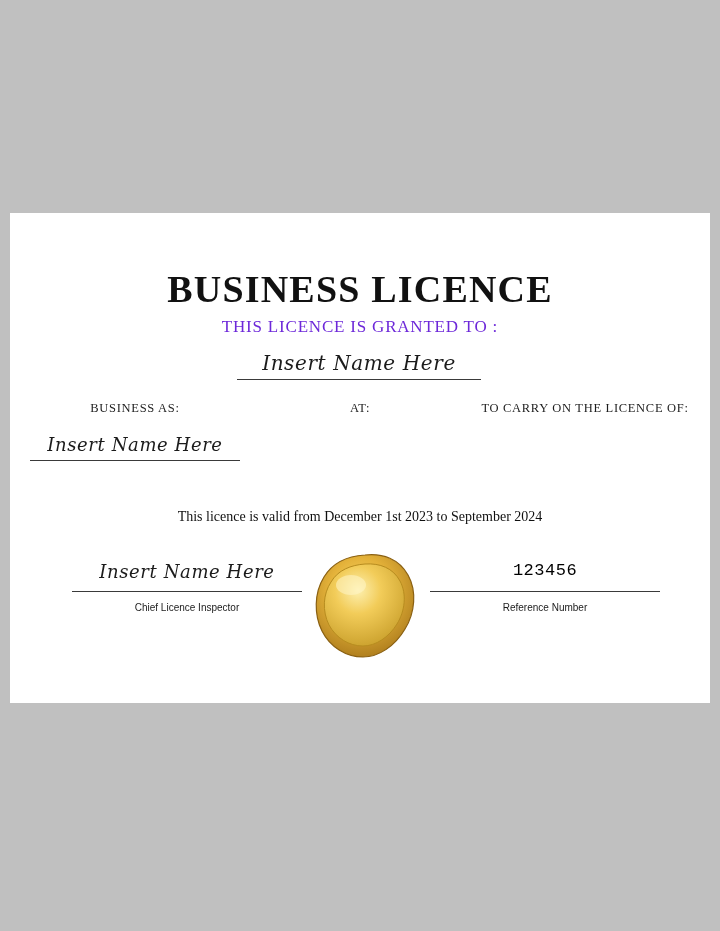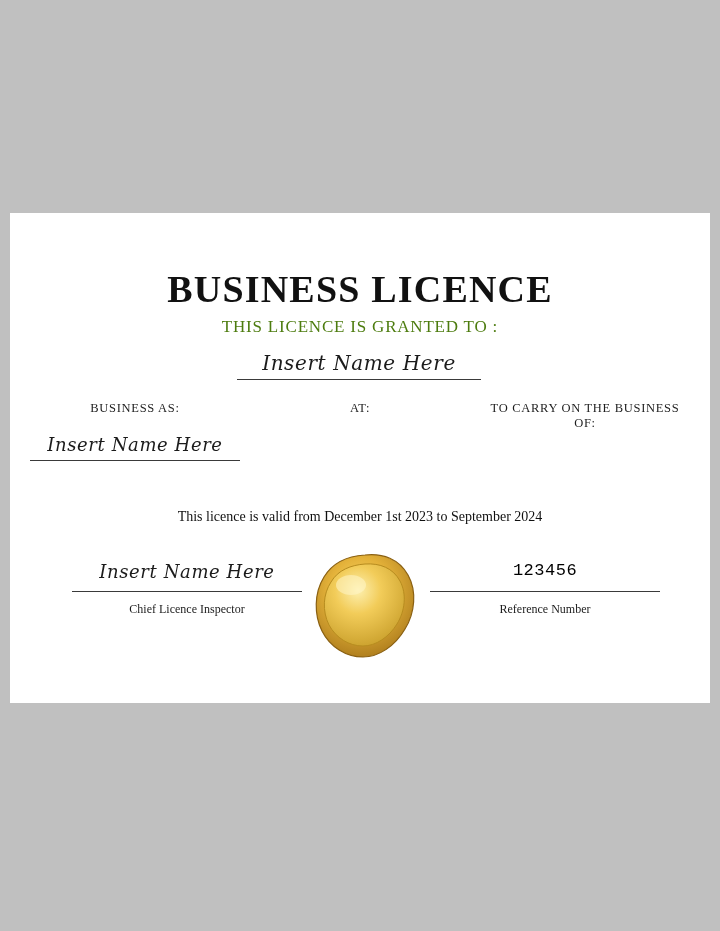--- a/index.html
+++ b/index.html
@@ -48,21 +48,21 @@
   }
   .granted-to {
     position: absolute;
     top: 104px;
     left: 0;
     width: 100%;
     text-align: center;
     font-family: "Liberation Serif", serif;
     font-size: 17px;
     letter-spacing: 0.8px;
-    color: #4d7c0f;
+    color: #6d28d9;
   }
 
   .script {
     font-family: "DejaVu Serif", serif;
     font-style: italic;
     color: #1b1b1b;
     letter-spacing: 0.6px;
   }
 
   .name-line {
@@ -134,22 +134,22 @@
     min-height: 24px;
   }
   .sig-value.plain {
     font-family: Liberation Mono, monospace;
     font-style: normal;
     font-size: 17px;
     letter-spacing: 0.5px;
   }
   .sig-caption {
     margin-top: 10px;
-    font-family: Liberation Serif, serif;
-    font-size: 12px;
+    font-family: Liberation Sans, sans-serif;
+    font-size: 10px;
     color: #1b1b1b;
   }
 
   .seal {
     position: absolute;
     left: 303px;
     top: 338px;
     width: 104px;
     height: 110px;
   }
@@ -169,21 +169,21 @@
 
       <div class="fields">
         <div class="field">
           <div class="field-label">BUSINESS AS:</div>
           <div class="field-value script">Insert Name Here</div>
         </div>
         <div class="field">
           <div class="field-label">AT:</div>
         </div>
         <div class="field">
-          <div class="field-label">TO CARRY ON THE BUSINESS OF:</div>
+          <div class="field-label">TO CARRY ON THE LICENCE OF:</div>
         </div>
       </div>
 
       <div class="valid-line">This licence is valid from December 1st 2023 to September 2024</div>
 
       <div class="signature-row">
         <div class="sig-block sig-left">
           <div class="sig-value script">Insert Name Here</div>
           <div class="sig-caption">Chief Licence Inspector</div>
         </div>

